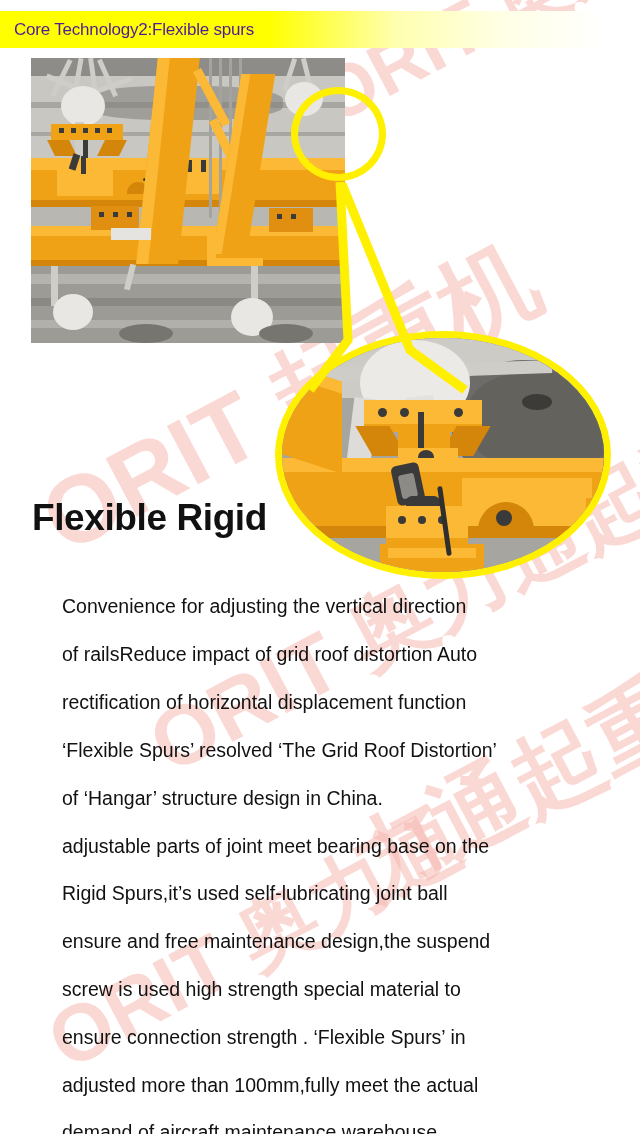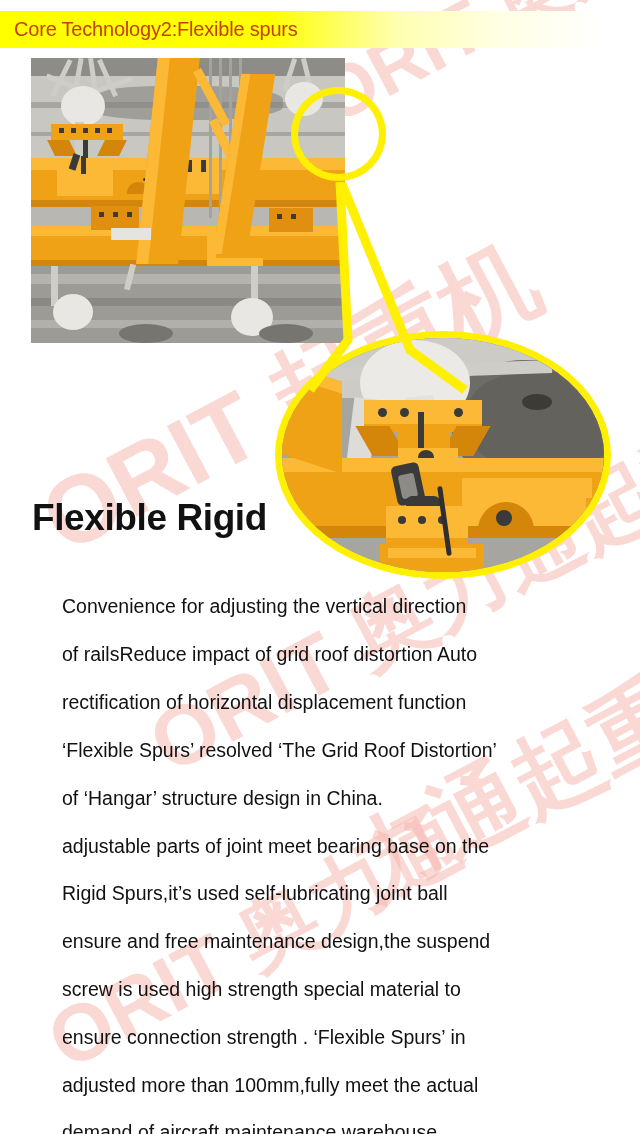--- a/index.html
+++ b/index.html
@@ -48,24 +48,24 @@
     height: 37px;
     background: linear-gradient(to right,
         #ffff00 0%, #ffff00 42%, #ffffb0 62%,
         #ffffe4 78%, #ffffff 94%, #ffffff 100%);
     z-index: 5;
   }
   #header-title {
     position: absolute;
     left: 14px;
     top: 14px;
-    font-size: 20px;
+    font-size: 17px;
     line-height: 31px;
     letter-spacing: -0.2px;
-    color: #c2410c;
+    color: #4c1d95;
     z-index: 6;
     white-space: nowrap;
   }
 
   
   #photo-wide {
     position: absolute;
     left: 31px;
     top: 58px;
     width: 314px;

